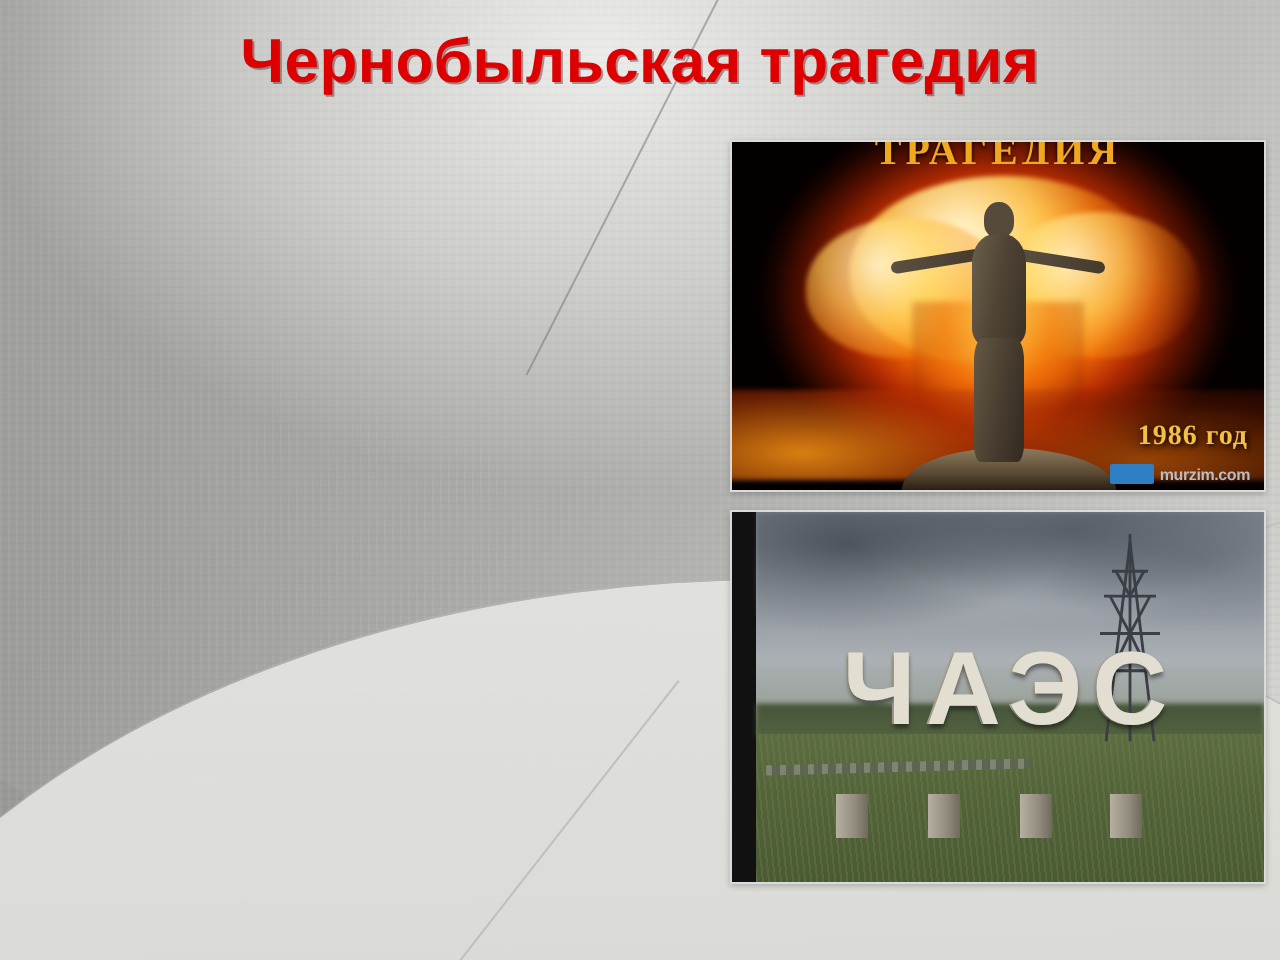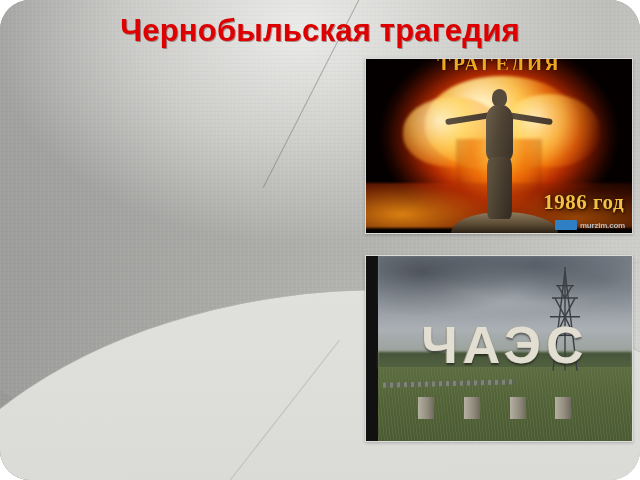--- a/index.html
+++ b/index.html
@@ -12,21 +12,20 @@
     overflow: hidden;
     font-family: "Liberation Sans", sans-serif;
   }
 
   #slide {
     position: relative;
     width: 640px;
     height: 480px;
     overflow: hidden;
     background: #9b9b99;
-    border-radius: 30px;
   }
 
   
   .bg-base {
     position: absolute;
     inset: 0;
     background:
       radial-gradient(ellipse 430px 300px at 47% 6%,
           rgba(235,235,233,0.98) 0%,
           rgba(214,214,211,0.75) 38%,
@@ -163,21 +162,21 @@
   .photo {
     position: absolute;
     overflow: hidden;
     background: #111;
     border: 1px solid rgba(255,255,255,0.85);
     box-shadow: 0 1px 3px rgba(0,0,0,0.22);
     z-index: 5;
   }
   #photo-explosion {
     left: 365px;
-    top: 58px;
+    top: 70px;
     width: 266px;
     height: 174px;
   }
   #photo-sign {
     left: 365px;
     top: 255px;
     width: 266px;
     height: 185px;
   }
 
@@ -320,21 +319,21 @@
     height: 13px;
     line-height: 14px;
     z-index: 3;
   }
   .exp-year {
     position: absolute;
     right: 8px;
     bottom: 18px;
     font-family: "Liberation Serif", serif;
     font-weight: bold;
-    font-size: 21px;
+    font-size: 14px;
     color: #f2c044;
     letter-spacing: 0.5px;
     text-shadow: 1px 1px 2px #2a0c00, 0 0 6px rgba(0,0,0,0.6);
     z-index: 4;
   }
   .exp-watermark {
     position: absolute;
     right: 7px;
     bottom: 3px;
     display: flex;

